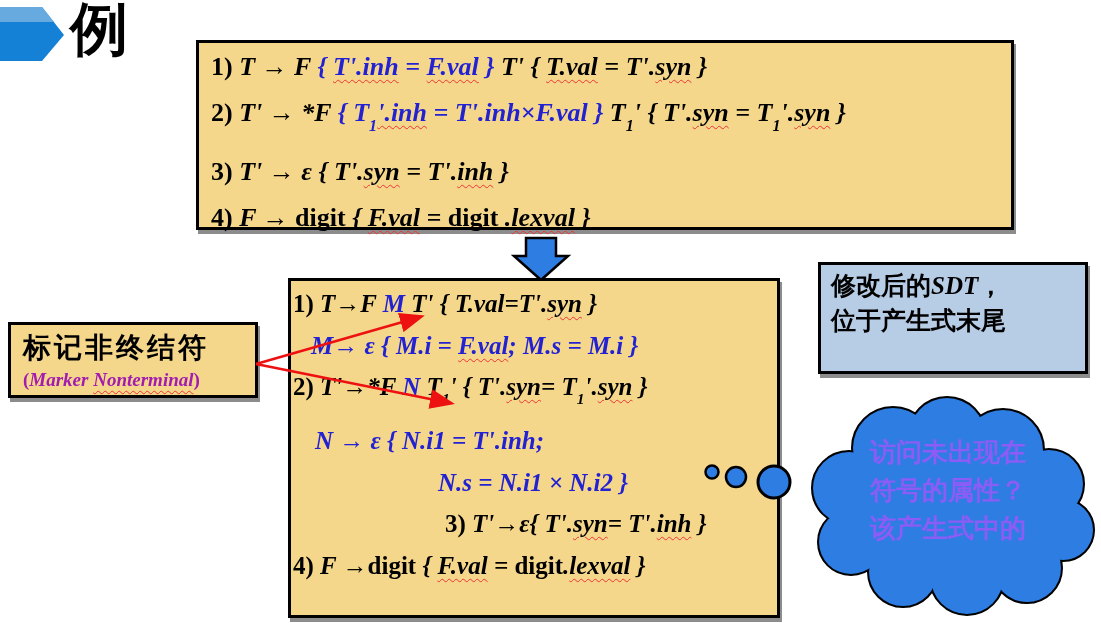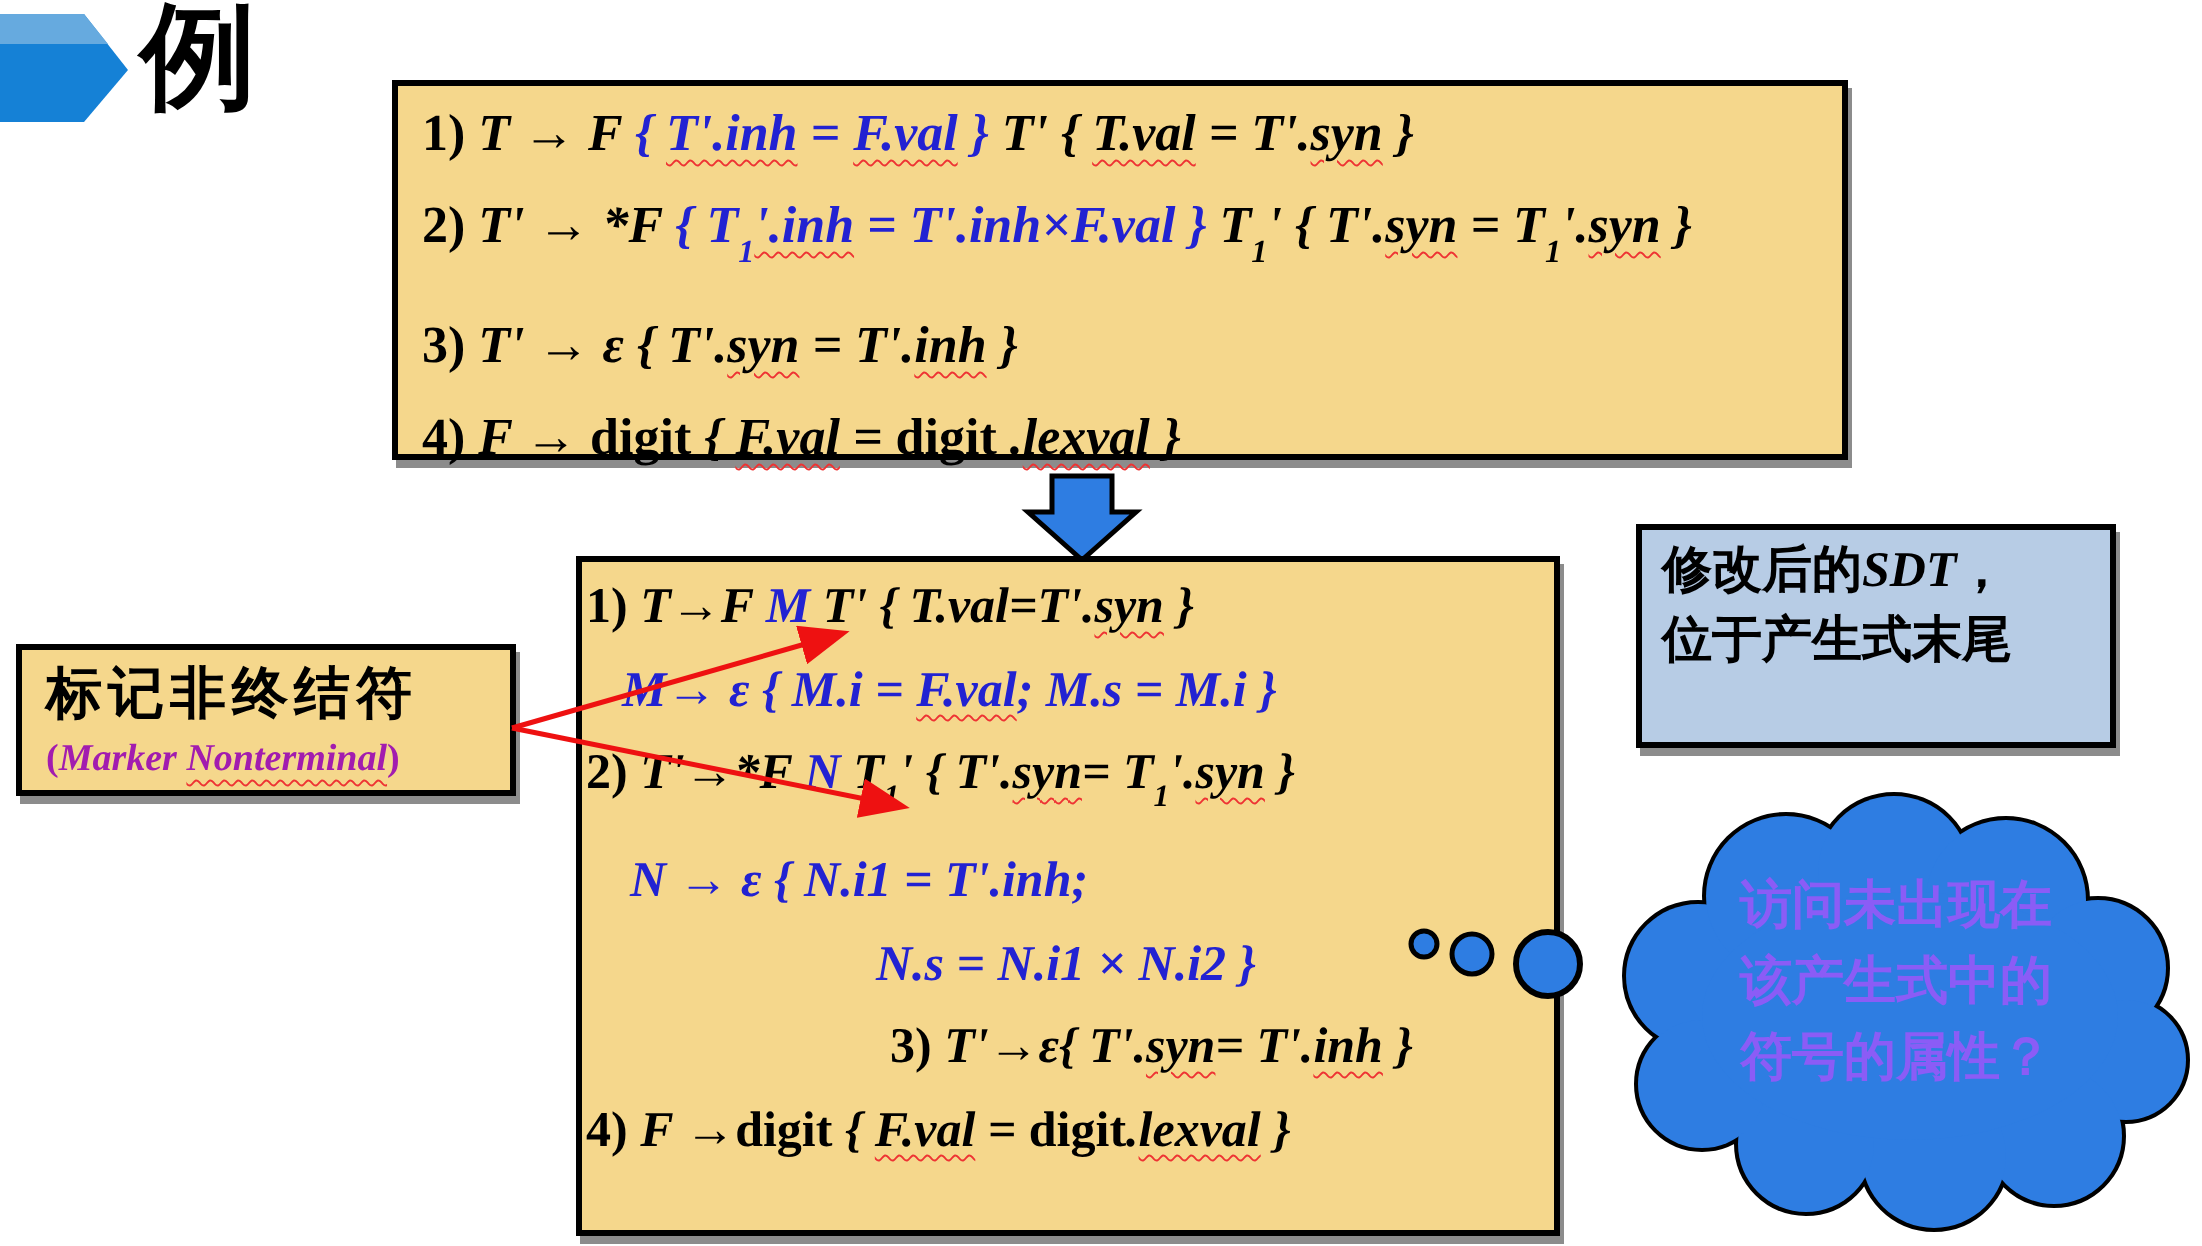--- a/index.html
+++ b/index.html
@@ -6,21 +6,21 @@
   #slide{position:relative;width:1101px;height:623px;background:#fff;overflow:hidden;
          font-family:"Liberation Serif","DejaVu Serif",serif;}
 
   
   #page-title{position:absolute;left:70px;top:-6px;font-size:58px;line-height:70px;
               font-weight:900;color:#000;font-family:"Liberation Sans","DejaVu Sans",sans-serif;}
 
   
   .tanbox{position:absolute;background:#f5d78c;border:3px solid #000;
           box-shadow:2px 4px 0 rgba(0,0,0,.45);box-sizing:border-box;white-space:nowrap;}
-  #box1{left:196px;top:40px;width:728px;height:190px;padding:1px 0 0 12px;
+  #box1{left:196px;top:40px;width:818px;height:190px;padding:1px 0 0 12px;
         font-size:26px;line-height:46px;}
   #box2{left:288px;top:278px;width:492px;height:340px;padding:2px 0 0 2px;
         font-size:25px;line-height:41.6px;}
   .mathtext{font-weight:bold;font-style:italic;color:#000;}
   .line{white-space:nowrap;}
   #box2-lines .line:nth-child(2){margin-left:18px;}
   #box2-lines .line:nth-child(4){margin-left:22px;}
   #box2-lines .line:nth-child(5){margin-left:145px;}
   #box2-lines .line:nth-child(6){margin-left:152px;}
   .blu{color:#2222d2;}
@@ -29,21 +29,21 @@
   .sub{font-size:62%;vertical-align:-22%;}
   .wavy{text-decoration-line:underline;text-decoration-style:wavy;
         text-decoration-color:#e33;text-decoration-thickness:1px;text-underline-offset:4px;}
 
   
   #marker-label{left:8px;top:322px;width:250px;height:76px;padding:4px 0 12px 12px;}
   #marker-label .cjk{font-size:28px;font-weight:bold;letter-spacing:3px;line-height:38px;color:#000;}
   #marker-label .latin{font-size:19px;line-height:26px;font-weight:bold;font-style:italic;color:#a21caf;}
 
   
-  #sdt-note{position:absolute;left:818px;top:262px;width:240px;height:112px;box-sizing:border-box;
+  #sdt-note{position:absolute;left:818px;top:262px;width:270px;height:112px;box-sizing:border-box;
             background:#b7cce5;border:3px solid #000;box-shadow:2px 4px 0 rgba(0,0,0,.45);
             padding:3px 0 0 10px;font-size:25px;line-height:35px;font-weight:bold;color:#000;
             white-space:nowrap;}
 
   
   #thought-cloud-wrap{position:absolute;left:795px;top:396px;width:306px;height:222px;}
   #cloud-text{position:absolute;left:836px;top:434px;width:224px;text-align:center;
               font-size:26px;line-height:38px;font-weight:bold;color:#8b5cf6;}
 
   
@@ -138,17 +138,17 @@
         <circle cx="232" cy="172" r="34"></circle>
           <circle cx="172" cy="182" r="36"></circle>
         <circle cx="108" cy="176" r="34"></circle>
           <circle cx="56" cy="146" r="32"></circle>
         <ellipse cx="160" cy="112" rx="104" ry="62"></ellipse>
       </g>
     </svg>
   </div>
   <div id="cloud-text">
     <div>访问未出现在</div>
+    <div>符号的属性？</div>
     <div>该产生式中的</div>
-    <div>符号的属性？</div>
   </div>
 
 </div>
 
 </body></html>

